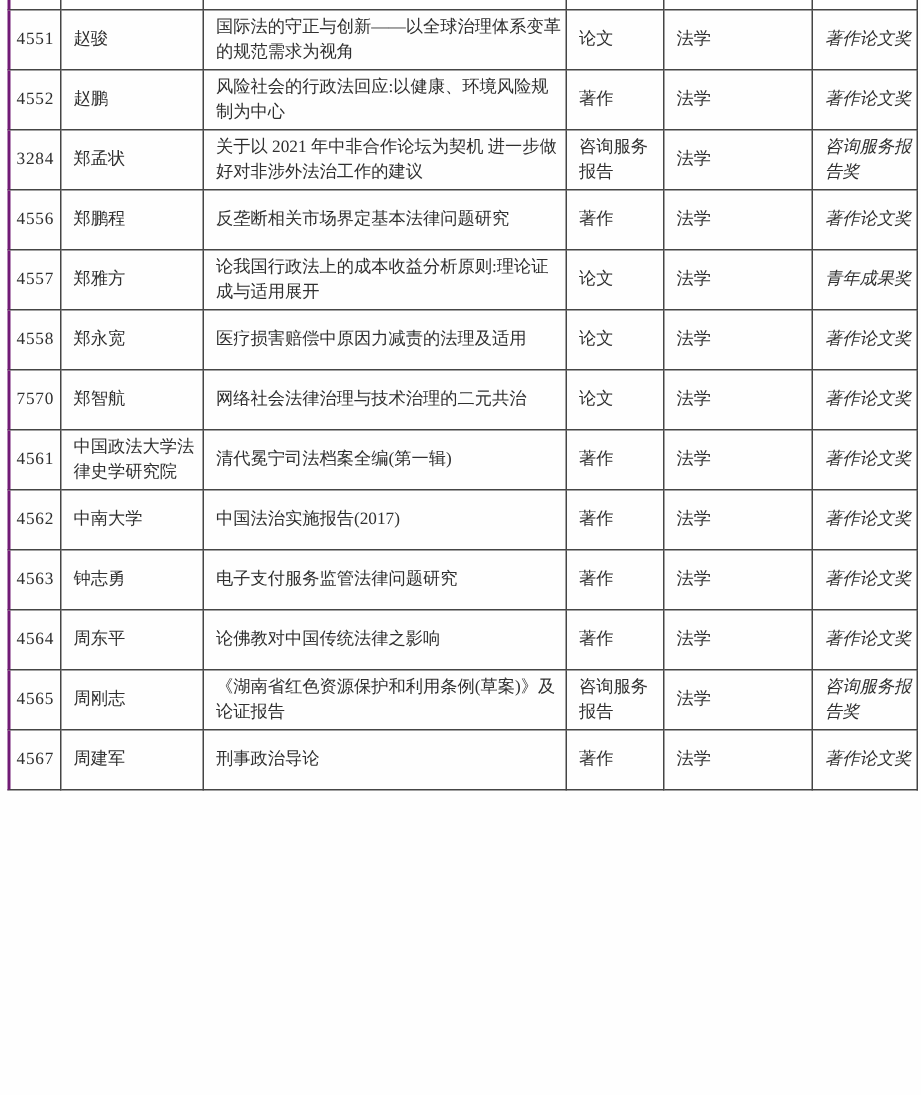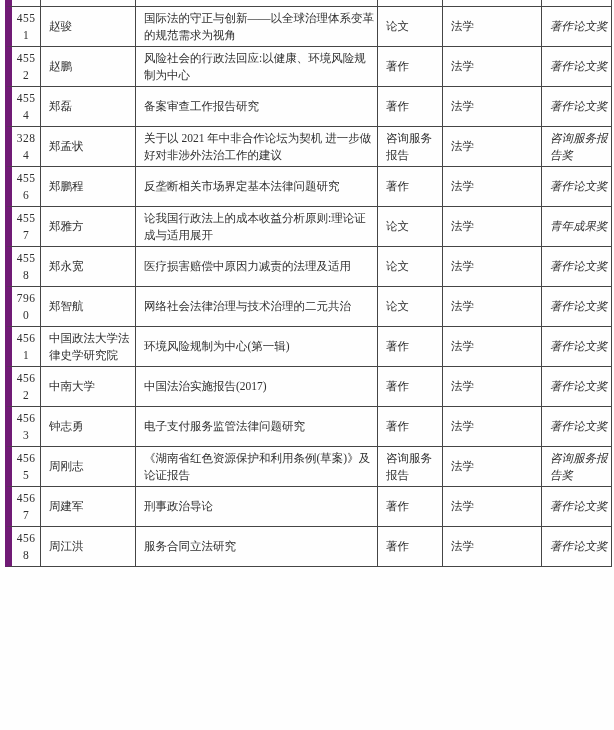--- a/index.html
+++ b/index.html
@@ -30,21 +30,21 @@
     border-right: 1px solid #454545;
     border-bottom: 1px solid #454545;
     font-size: 11.5px;
     line-height: 17px;
     vertical-align: middle;
     padding: 2px 2px 2px 8px;
     overflow: hidden;
     word-break: break-word;
   }
   table.awards td.c-id {
-    border-left: 7px solid #701a75;
+    border-left: 2px solid #701a75;
     text-align: center;
     padding: 0 2px;
     letter-spacing: 0.5px;
   }
   table.awards tr.partial td { height: 7px; padding: 0; }
   table.awards tr.data-row td { height: 40px; }
   td.c-name  { padding-left: 7px; font-family: Liberation Serif, serif; }
   td.c-title { padding-left: 9px; }
   td.c-type  { padding-left: 8px; }
   td.c-field { padding-left: 7px; }
@@ -83,28 +83,20 @@
         </tr>
         <tr class="data-row">
           <td class="c-id">4552</td>
           <td class="c-name">赵鹏</td>
           <td class="c-title">风险社会的行政法回应:以健康、环境风险规制为中心</td>
           <td class="c-type">著作</td>
           <td class="c-field">法学</td>
           <td class="c-award">著作论文奖</td>
         </tr>
         <tr class="data-row">
-          <td class="c-id">4554</td>
-          <td class="c-name">郑磊</td>
-          <td class="c-title">备案审查工作报告研究</td>
-          <td class="c-type">著作</td>
-          <td class="c-field">法学</td>
-          <td class="c-award">著作论文奖</td>
-        </tr>
-        <tr class="data-row">
           <td class="c-id">3284</td>
           <td class="c-name">郑孟状</td>
           <td class="c-title">关于以 2021 年中非合作论坛为契机 进一步做好对非涉外法治工作的建议</td>
           <td class="c-type">咨询服务报告</td>
           <td class="c-field">法学</td>
           <td class="c-award">咨询服务报告奖</td>
         </tr>
         <tr class="data-row">
           <td class="c-id">4556</td>
           <td class="c-name">郑鹏程</td>
@@ -123,31 +115,31 @@
         </tr>
         <tr class="data-row">
           <td class="c-id">4558</td>
           <td class="c-name">郑永宽</td>
           <td class="c-title">医疗损害赔偿中原因力减责的法理及适用</td>
           <td class="c-type">论文</td>
           <td class="c-field">法学</td>
           <td class="c-award">著作论文奖</td>
         </tr>
         <tr class="data-row">
-          <td class="c-id">7960</td>
+          <td class="c-id">7570</td>
           <td class="c-name">郑智航</td>
           <td class="c-title">网络社会法律治理与技术治理的二元共治</td>
           <td class="c-type">论文</td>
           <td class="c-field">法学</td>
           <td class="c-award">著作论文奖</td>
         </tr>
         <tr class="data-row">
           <td class="c-id">4561</td>
           <td class="c-name">中国政法大学法律史学研究院</td>
-          <td class="c-title">环境风险规制为中心(第一辑)</td>
+          <td class="c-title">清代冕宁司法档案全编(第一辑)</td>
           <td class="c-type">著作</td>
           <td class="c-field">法学</td>
           <td class="c-award">著作论文奖</td>
         </tr>
         <tr class="data-row">
           <td class="c-id">4562</td>
           <td class="c-name">中南大学</td>
           <td class="c-title">中国法治实施报告(2017)</td>
           <td class="c-type">著作</td>
           <td class="c-field">法学</td>
@@ -155,38 +147,38 @@
         </tr>
         <tr class="data-row">
           <td class="c-id">4563</td>
           <td class="c-name">钟志勇</td>
           <td class="c-title">电子支付服务监管法律问题研究</td>
           <td class="c-type">著作</td>
           <td class="c-field">法学</td>
           <td class="c-award">著作论文奖</td>
         </tr>
         <tr class="data-row">
+          <td class="c-id">4564</td>
+          <td class="c-name">周东平</td>
+          <td class="c-title">论佛教对中国传统法律之影响</td>
+          <td class="c-type">著作</td>
+          <td class="c-field">法学</td>
+          <td class="c-award">著作论文奖</td>
+        </tr>
+        <tr class="data-row">
           <td class="c-id">4565</td>
           <td class="c-name">周刚志</td>
           <td class="c-title">《湖南省红色资源保护和利用条例(草案)》及论证报告</td>
           <td class="c-type">咨询服务报告</td>
           <td class="c-field">法学</td>
           <td class="c-award">咨询服务报告奖</td>
         </tr>
         <tr class="data-row">
           <td class="c-id">4567</td>
           <td class="c-name">周建军</td>
           <td class="c-title">刑事政治导论</td>
           <td class="c-type">著作</td>
           <td class="c-field">法学</td>
           <td class="c-award">著作论文奖</td>
         </tr>
-        <tr class="data-row">
-          <td class="c-id">4568</td>
-          <td class="c-name">周江洪</td>
-          <td class="c-title">服务合同立法研究</td>
-          <td class="c-type">著作</td>
-          <td class="c-field">法学</td>
-          <td class="c-award">著作论文奖</td>
-        </tr>
       </tbody>
   </table>
 </div>
 
 </body></html>

